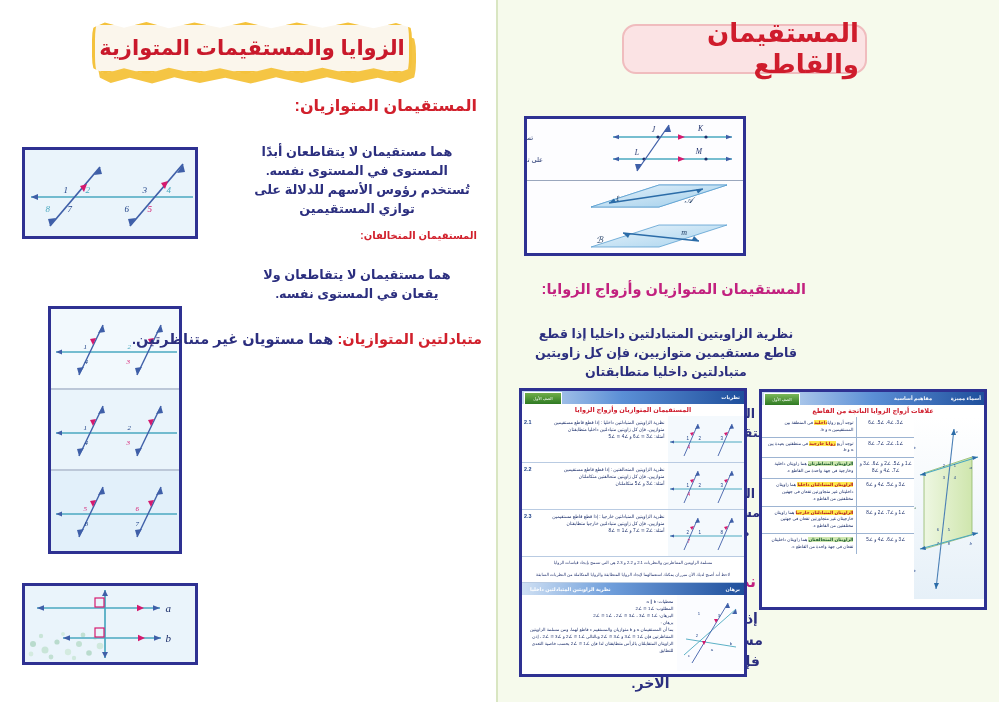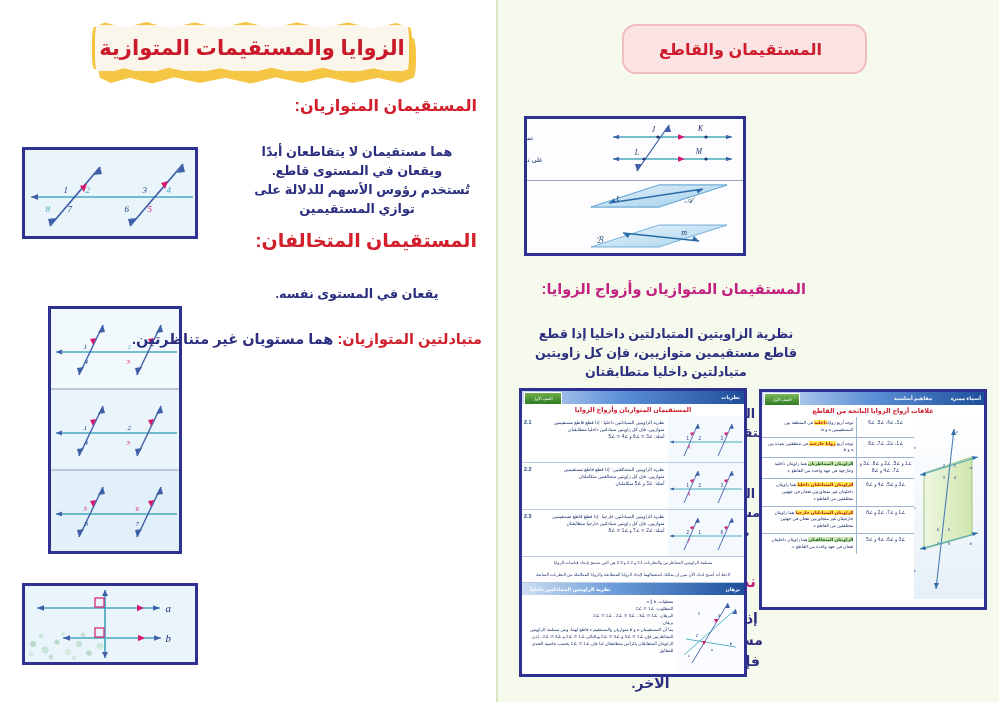--- a/index.html
+++ b/index.html
@@ -45,21 +45,21 @@
   .banner-right{
     position:absolute;left:622px;top:24px;width:245px;height:50px;
   }
   .banner-right .face{
     position:absolute;left:0;top:0;width:245px;height:50px;
     background:#fbe3e4;border:2px solid #f0bcbe;border-radius:14px;box-sizing:border-box;
   }
   .banner-right .label{
     position:absolute;left:0;top:0;width:237px;height:50px;
     display:flex;align-items:center;justify-content:center;
-    color:#cf1c2c;font-weight:bold;font-size:16px;
+    color:#cf1c2c;font-weight:bold;font-size:26px;
   }
 
   
   .h-magenta{
     position:absolute;color:#c2217f;font-weight:bold;font-size:15.5px;
     text-align:right;line-height:1.25;
   }
   .h-red{
     position:absolute;color:#d1202c;font-weight:bold;font-size:15.5px;
     text-align:right;line-height:1.3;
@@ -325,26 +325,27 @@
       <polygon points="120,52 113,48.8 113,55.2" fill="#d6196e"></polygon>
       <rect x="70" y="42" width="9" height="9" fill="none" stroke="#d6196e" stroke-width="1.2"></rect>
       <text x="146" y="26" font-size="11" fill="#1c2f6b" font-family="Liberation Serif,serif" font-style="italic">a</text>
       <text x="146" y="56" font-size="11" fill="#1c2f6b" font-family="Liberation Serif,serif" font-style="italic">b</text>
     </svg>
   </div>
 
   <div class="h-red" style="right:522px;top:96px;width:240px;font-size:16px;">المستقيمان المتوازيان:</div>
 
   <div class="body-navy rt" style="right:522px;top:143px;width:240px;font-size:12.8px;line-height:1.48;text-align:center;">هما مستقيمان لا يتقاطعان أبدًا</div>
-  <div class="body-navy rt" style="right:522px;top:162px;width:240px;font-size:12.8px;line-height:1.48;text-align:center;">ويقعان في المستوى قاطع.</div>
+  <div class="body-navy rt" style="right:522px;top:162px;width:240px;font-size:12.8px;line-height:1.48;text-align:center;">المستوى في المستوى نفسه.</div>
   <div class="body-navy rt" style="right:522px;top:200px;width:240px;font-size:12.8px;line-height:1.48;text-align:center;">توازي المستقيمين</div>
   <div class="body-navy rt" style="right:512px;top:181px;width:250px;font-size:12.8px;line-height:1.48;text-align:center;">تُستخدم رؤوس الأسهم للدلالة على</div>
 
-  <div class="h-red" style="right:522px;top:229px;width:240px;font-size:19px;">المستقيمان المتخالفان:</div>
-
+  <div class="h-red" style="right:522px;top:229px;width:240px;font-size:10px;">المستقيمان المتخالفان:</div>
+
+  <div class="body-navy rt" style="right:522px;top:266px;width:240px;font-size:12.8px;line-height:1.48;text-align:center;">هما مستقيمان لا يتقاطعان ولا</div>
   <div class="body-navy rt" style="right:522px;top:285px;width:240px;font-size:12.8px;line-height:1.48;text-align:center;">يقعان في المستوى نفسه.</div>
 
   <div class="mixed-line" style="right:512px;top:330px;width:360px;text-align:center;">
     <span class="k">متبادلتين المتوازيان:</span>
     <span class="v">هما مستويان غير متناظرتين.</span>
   </div>
 
   <div class="bookbox" style="left:524px;top:116px;width:222px;height:140px;background:#fdfdff;">
     <div style="position:relative;width:100%;height:62px;">
       <svg width="216" height="60" viewBox="0 0 216 60">

